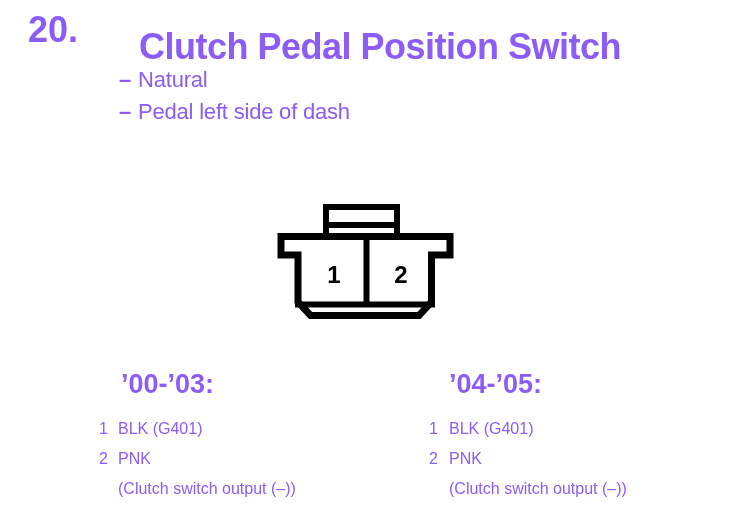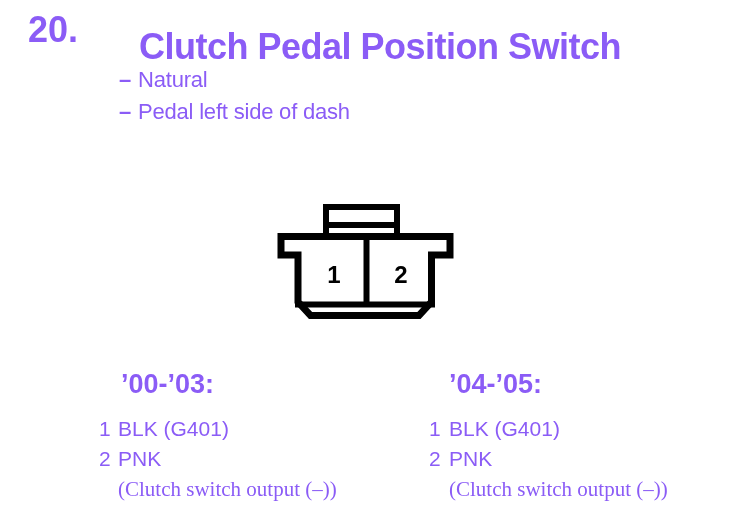--- a/index.html
+++ b/index.html
@@ -21,27 +21,27 @@
   }
   .note-line{white-space:nowrap;}
   .note-dash{font-weight:bold;display:inline-block;width:19px;}
   .connector-svg{position:absolute;left:260px;top:195px;width:200px;height:135px;}
   .col-header{
     position:absolute;top:371px;margin:0;
     font-size:27px;font-weight:bold;line-height:1;white-space:nowrap;
   }
   .col-header.left{left:121px;}
   .col-header.right{left:449px;}
-  .pin-list{position:absolute;top:414px;font-size:21px;line-height:30px;}
+  .pin-list{position:absolute;top:414px;font-size:16px;line-height:30px;}
   .pin-list.left{left:99px;}
   .pin-list.right{left:429px;}
   .pin-row{white-space:nowrap;}
   .pin-num{display:inline-block;width:19px;}
   .pin-list.right .pin-num{width:20px;}
-  .pin-note{margin-left:19px;white-space:nowrap;font-family:Liberation Serif, serif;}
+  .pin-note{margin-left:19px;white-space:nowrap;}
   .pin-list.right .pin-note{margin-left:20px;}
 </style>
 </head>
 <body>
 
 <div class="page">
 
   <div class="item-number">20.</div>
   <h1 class="page-title">Clutch Pedal Position Switch</h1>
 

